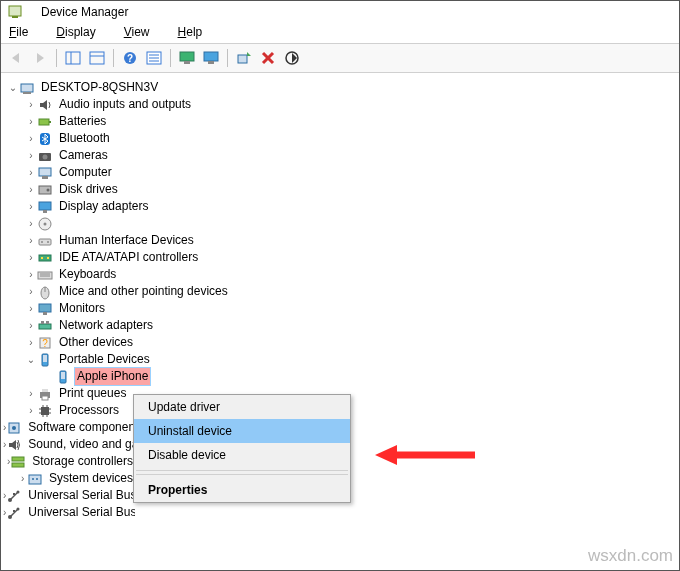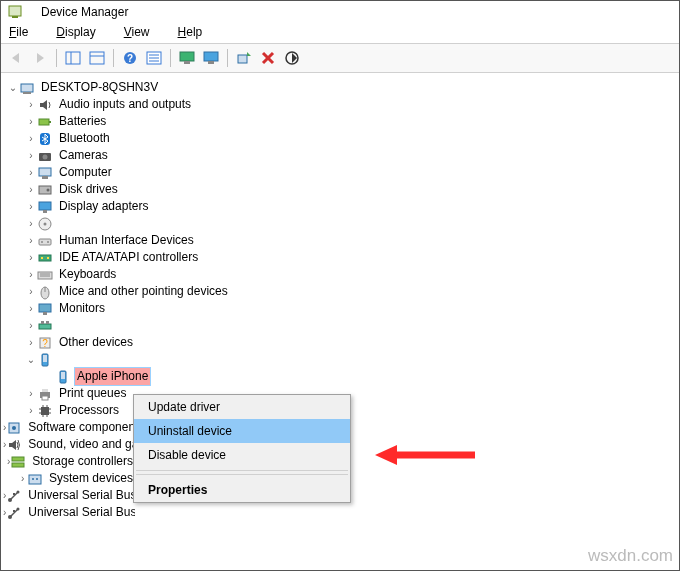--- a/index.html
+++ b/index.html
@@ -378,20 +378,21 @@
     <div class="row">
       <span class="indent" style="width: 22px;"></span>
       <span class="tw">›</span>
       <span class="dev-icon">
         <svg width="16" height="16">
           <rect x="2" y="6" width="12" height="5" fill="#5b9" stroke="#275"></rect>
           <rect x="4" y="3" width="3" height="3" fill="#888"></rect>
           <rect x="9" y="3" width="3" height="3" fill="#888"></rect>
         </svg>
       </span>
+      <span class="label">Network adapters</span>
     </div>
     <div class="row">
       <span class="indent" style="width: 22px;"></span>
       <span class="tw">›</span>
       <span class="dev-icon">
         <svg width="16" height="16">
           <rect x="3" y="3" width="10" height="10" fill="#eee" stroke="#888"></rect>
           <text x="8" y="12" font-size="10" text-anchor="middle" fill="#f90">?</text>
         </svg>
       </span>
@@ -399,20 +400,21 @@
     </div>
     <div class="row">
       <span class="indent" style="width: 22px;"></span>
       <span class="tw">⌄</span>
       <span class="dev-icon">
         <svg width="16" height="16">
           <rect x="5" y="2" width="6" height="12" rx="1" fill="#4aa3df" stroke="#2e6ea3"></rect>
           <rect x="6" y="3" width="4" height="7" fill="#cde"></rect>
         </svg>
       </span>
+      <span class="label">Portable Devices</span>
     </div>
     <div class="row">
       <span class="indent" style="width: 40px;"></span>
       <span class="tw"></span>
       <span class="dev-icon">
         <svg width="16" height="16">
           <rect x="5" y="2" width="6" height="12" rx="1" fill="#4aa3df" stroke="#2e6ea3"></rect>
           <rect x="6" y="3" width="4" height="7" fill="#cde"></rect>
         </svg>
       </span>

